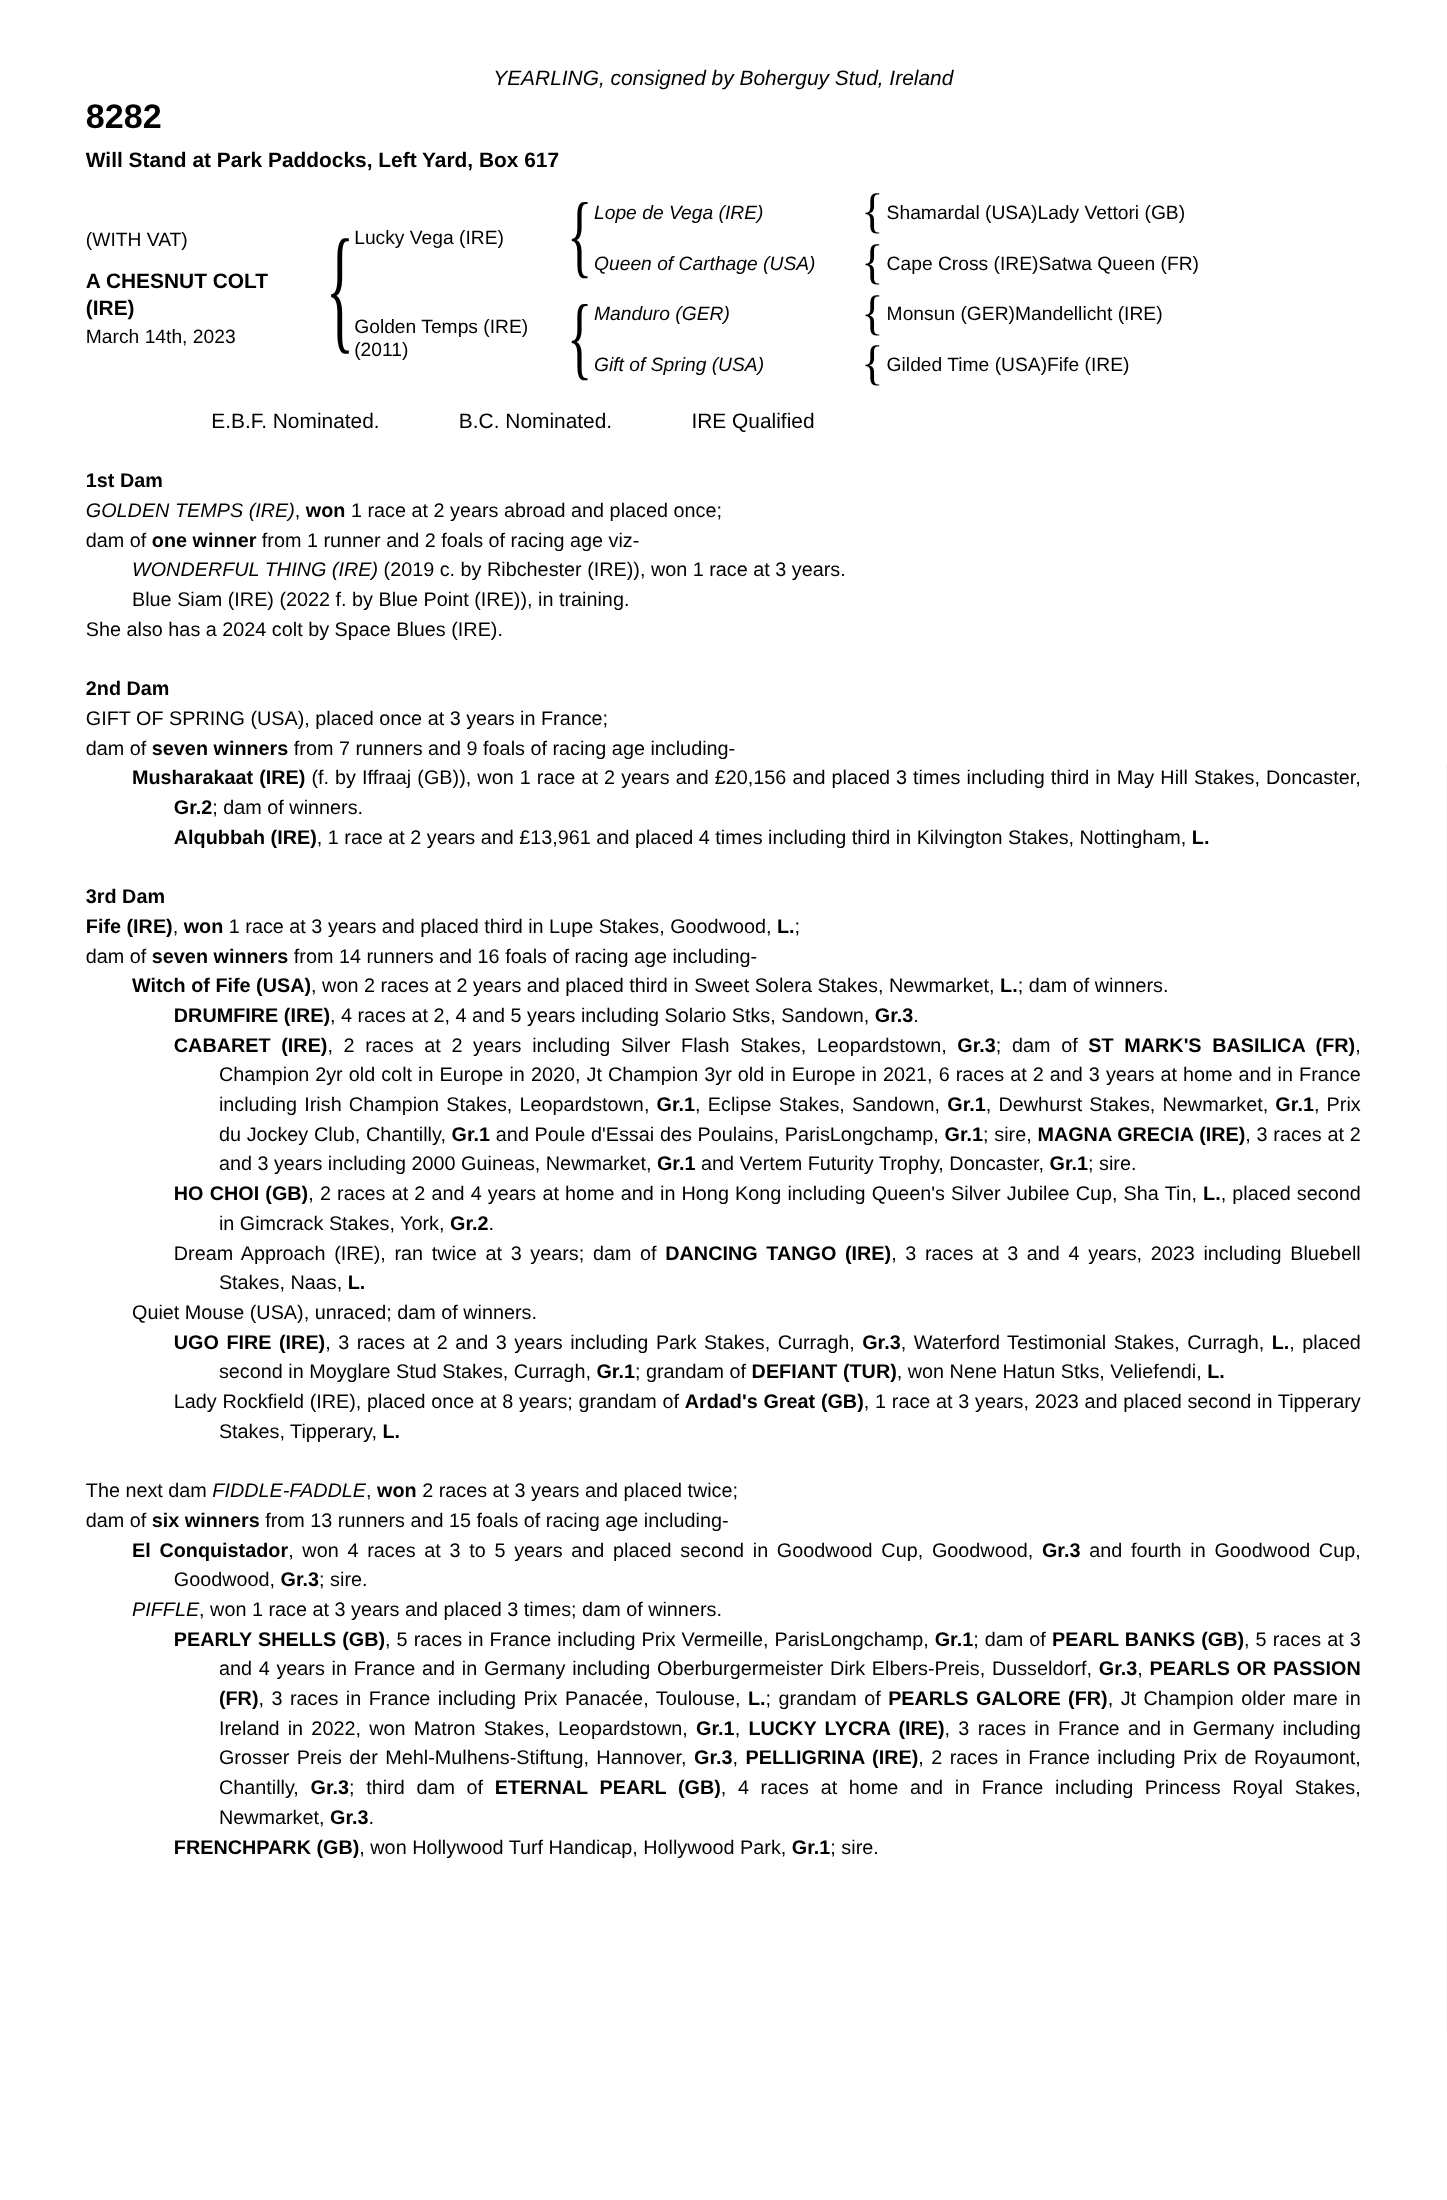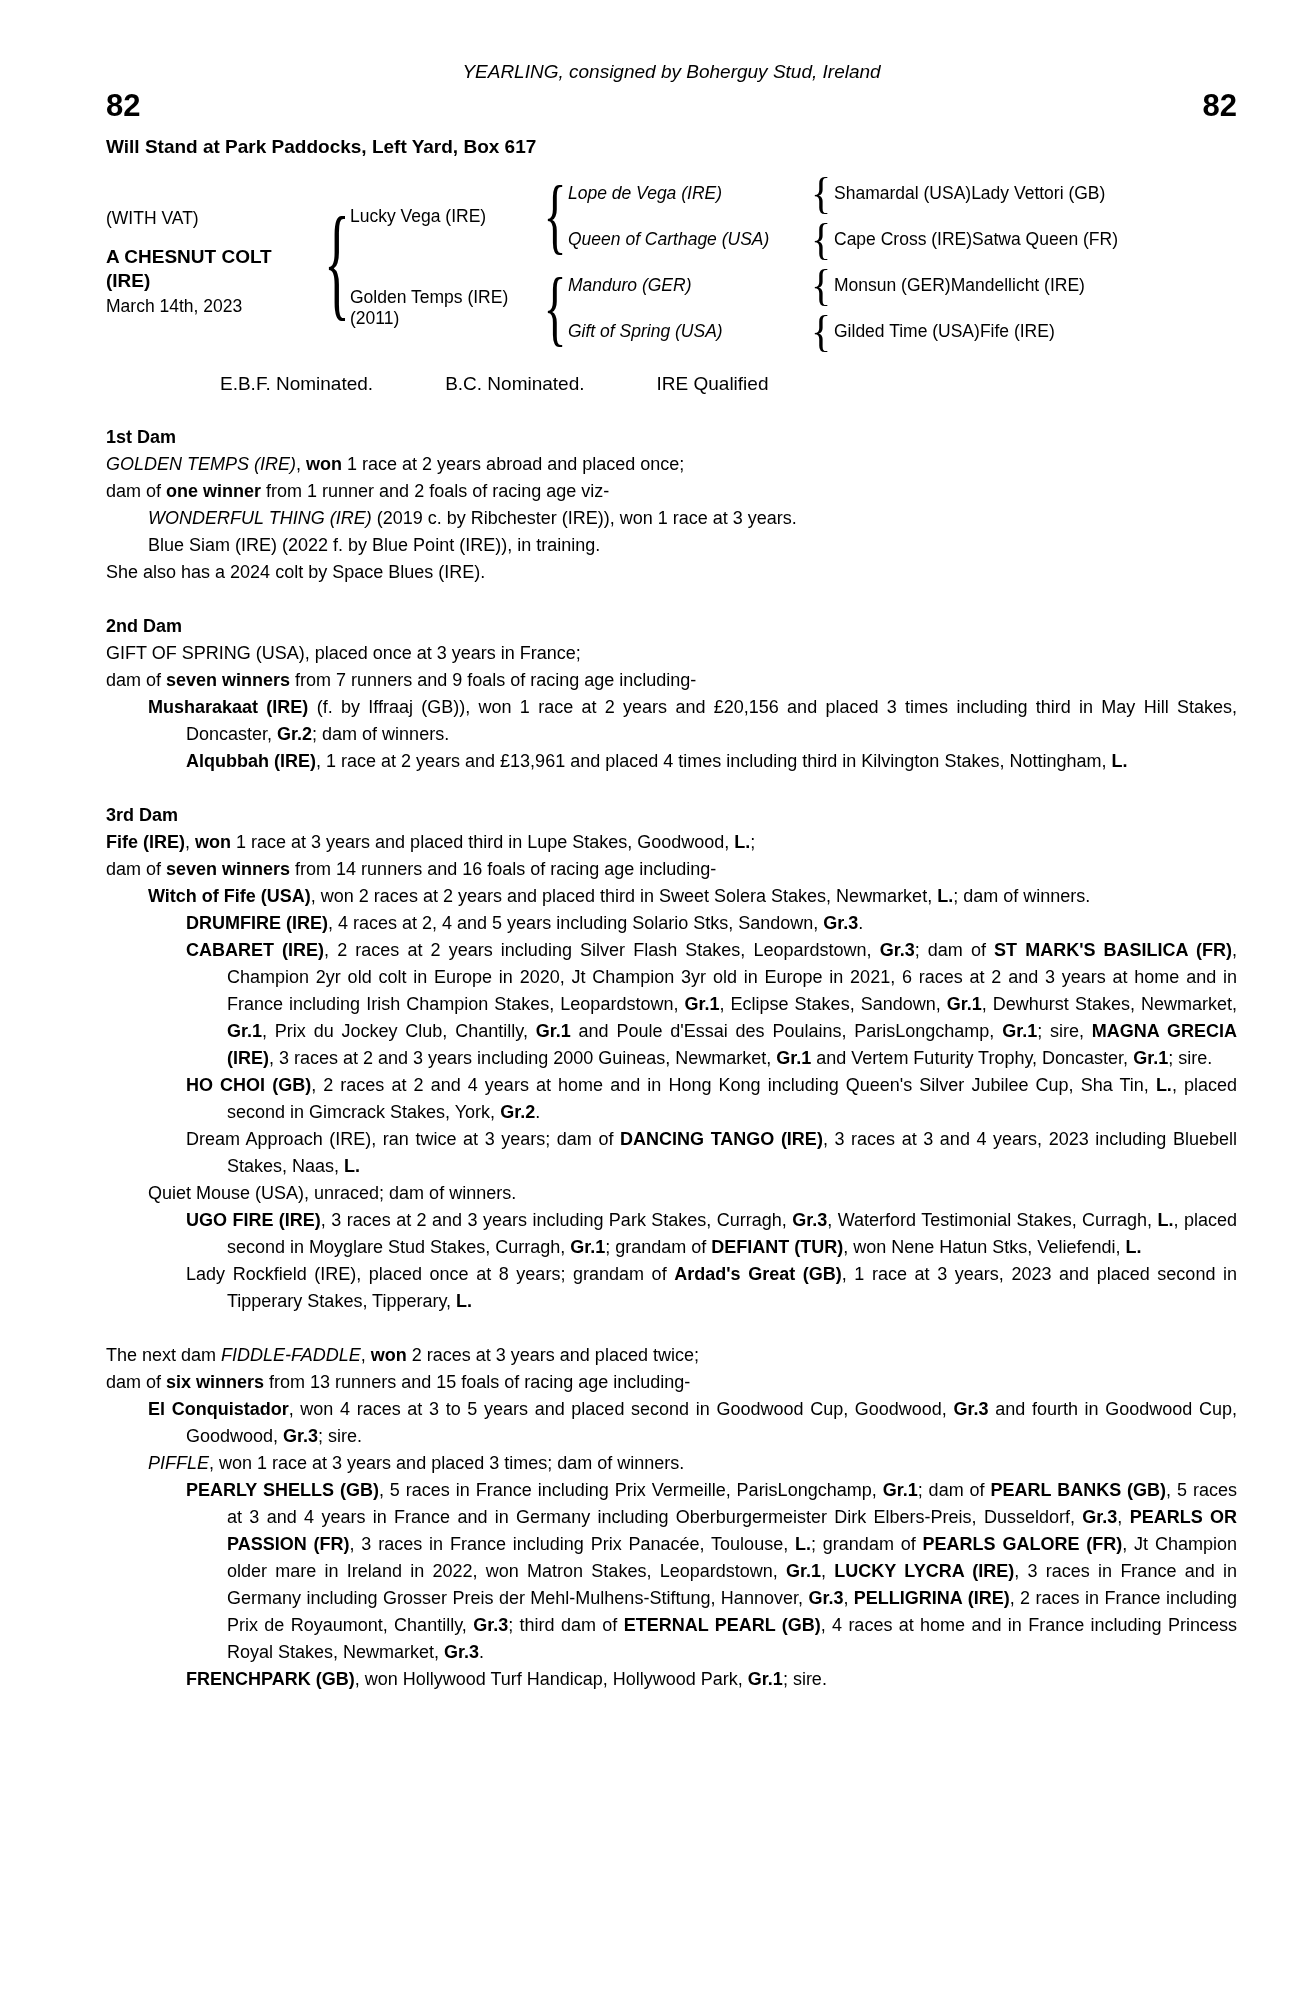--- a/index.html
+++ b/index.html
@@ -1,22 +1,22 @@
 <!DOCTYPE html>
 <html><head>
 <meta charset="utf-8">
 <style>
   html,body { margin:0; padding:0; background:#e8e8e8; }
   .page {
     width:1315px; min-height:2000px; margin:0 auto; background:#ffffff;
-    box-sizing:border-box; padding:58px 78px 60px 106px; color:#000;
+    box-sizing:border-box; padding:58px 78px 60px 78px; color:#000;
     font-family:"Liberation Sans", sans-serif; font-size:18px; line-height:27px;
   }
   .consignor { text-align:center; font-style:italic; font-size:19px; }
-  .lot-row { display:flex; justify-content:space-between; align-items:baseline;
+  .lot-row { display:flex; align-items:baseline;
              font-weight:bold; font-size:31px; line-height:34px; margin-top:4px; }
   .stand { font-weight:bold; font-size:19px; margin-top:10px; }
 
   
   .ped { display:flex; align-items:center; margin-top:10px; font-size:17.5px; line-height:21px; }
   .ped-left { width:218px; flex:none; }
   .ped-left .vat { margin-bottom:16px; }
   .ped-left .cname { font-weight:bold; font-size:19px; line-height:24px; }
   .ped-left .fdate { margin-top:3px; }
   .brace { flex:none; width:26px; display:flex; align-items:center; justify-content:center;

